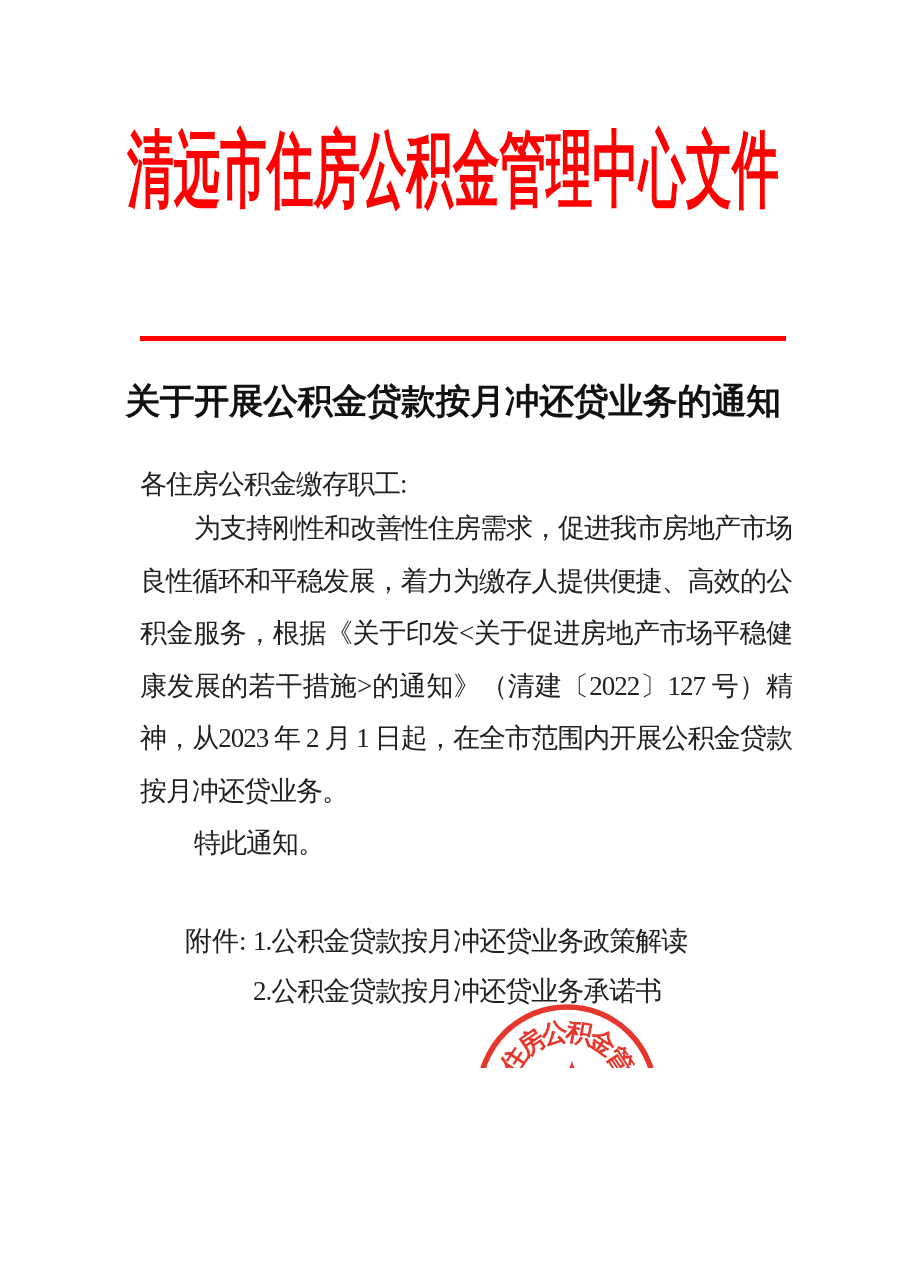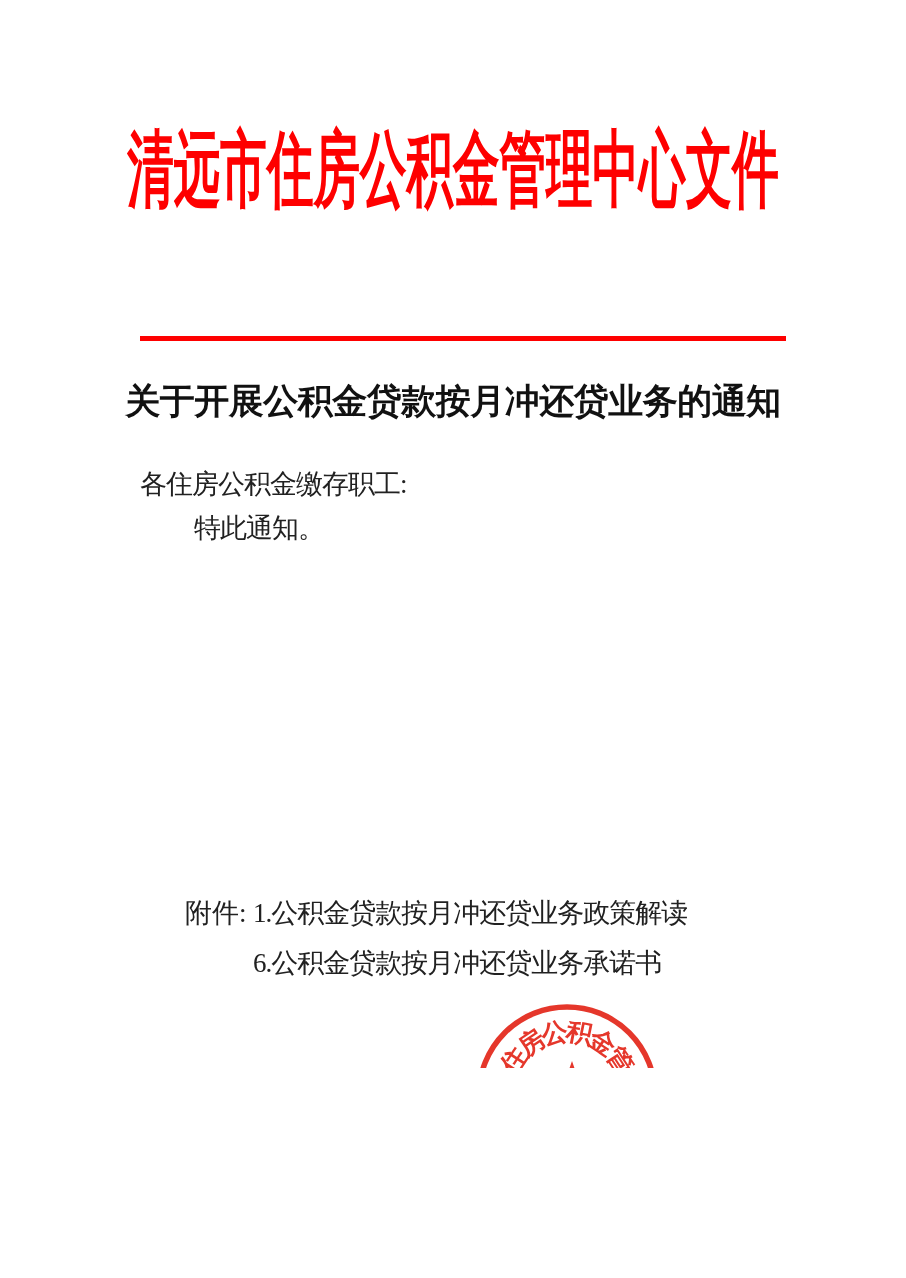--- a/index.html
+++ b/index.html
@@ -25,21 +25,21 @@
   }
   .salutation{
     position:absolute;top:466px;left:140px;font-size:27px;letter-spacing:-1px;
   }
   .body-block{
     position:absolute;top:502px;left:140px;width:652px;
     font-size:27px;line-height:52.5px;text-align:justify;letter-spacing:-1px;
   }
   .body-block p{margin:0;text-indent:2em;}
   .attachments{
-    position:absolute;top:888px;left:185px;font-size:27px;line-height:50px;letter-spacing:-1px;
+    position:absolute;top:916px;left:185px;font-size:27px;line-height:50px;letter-spacing:-1px;
   }
   .attach-label{display:inline-block;width:68px;letter-spacing:0;}
   .attach-line.indent{padding-left:68px;}
   .signature{
     position:absolute;top:1086px;left:429px;font-size:25px;letter-spacing:-0.5px;color:#2a2a2a;
   }
   .date{
     position:absolute;top:1137px;left:479px;font-size:25px;color:#2a2a2a;
   }
   .seal{
@@ -61,26 +61,27 @@
   <div class="header-title">清远市住房公积金管理中心文件</div>
 
 
   <div class="red-divider"></div>
 
   <h1 class="notice-title">关于开展公积金贷款按月冲还贷业务的通知</h1>
 
   <div class="salutation">各住房公积金缴存职工:</div>
 
   <div class="body-block">
+    <p>为支持刚性和改善性住房需求，促进我市房地产市场良性循环和平稳发展，着力为缴存人提供便捷、高效的公积金服务，根据《关于印发&lt;关于促进房地产市场平稳健康发展的若干措施&gt;的通知》（清建〔2022〕127 号）精神，从2023 年 2 月 1 日起，在全市范围内开展公积金贷款按月冲还贷业务。</p>
     <p>特此通知。</p>
   </div>
 
   <div class="attachments">
     <div class="attach-line"><span class="attach-label">附件:</span><span>1.公积金贷款按月冲还贷业务政策解读</span></div>
-    <div class="attach-line indent"><span>6.公积金贷款按月冲还贷业务承诺书</span></div>
+    <div class="attach-line indent"><span>2.公积金贷款按月冲还贷业务承诺书</span></div>
   </div>
 
   <div class="signature">清远市住房公积金管理中心</div>
 
   <div class="date">2023 年 1 月 30 日</div>
 
   <div class="seal">
     <svg viewBox="-100 -100 200 200" width="200" height="200">
       <circle class="seal-ring" r="88"></circle>
       <polygon class="seal-star" transform="translate(5,-7) scale(0.9)" points="0,-30 7.05,-9.71 28.53,-9.27 11.41,3.71 17.63,24.27 0,12 -17.63,24.27 -11.41,3.71 -28.53,-9.27 -7.05,-9.71"></polygon>

